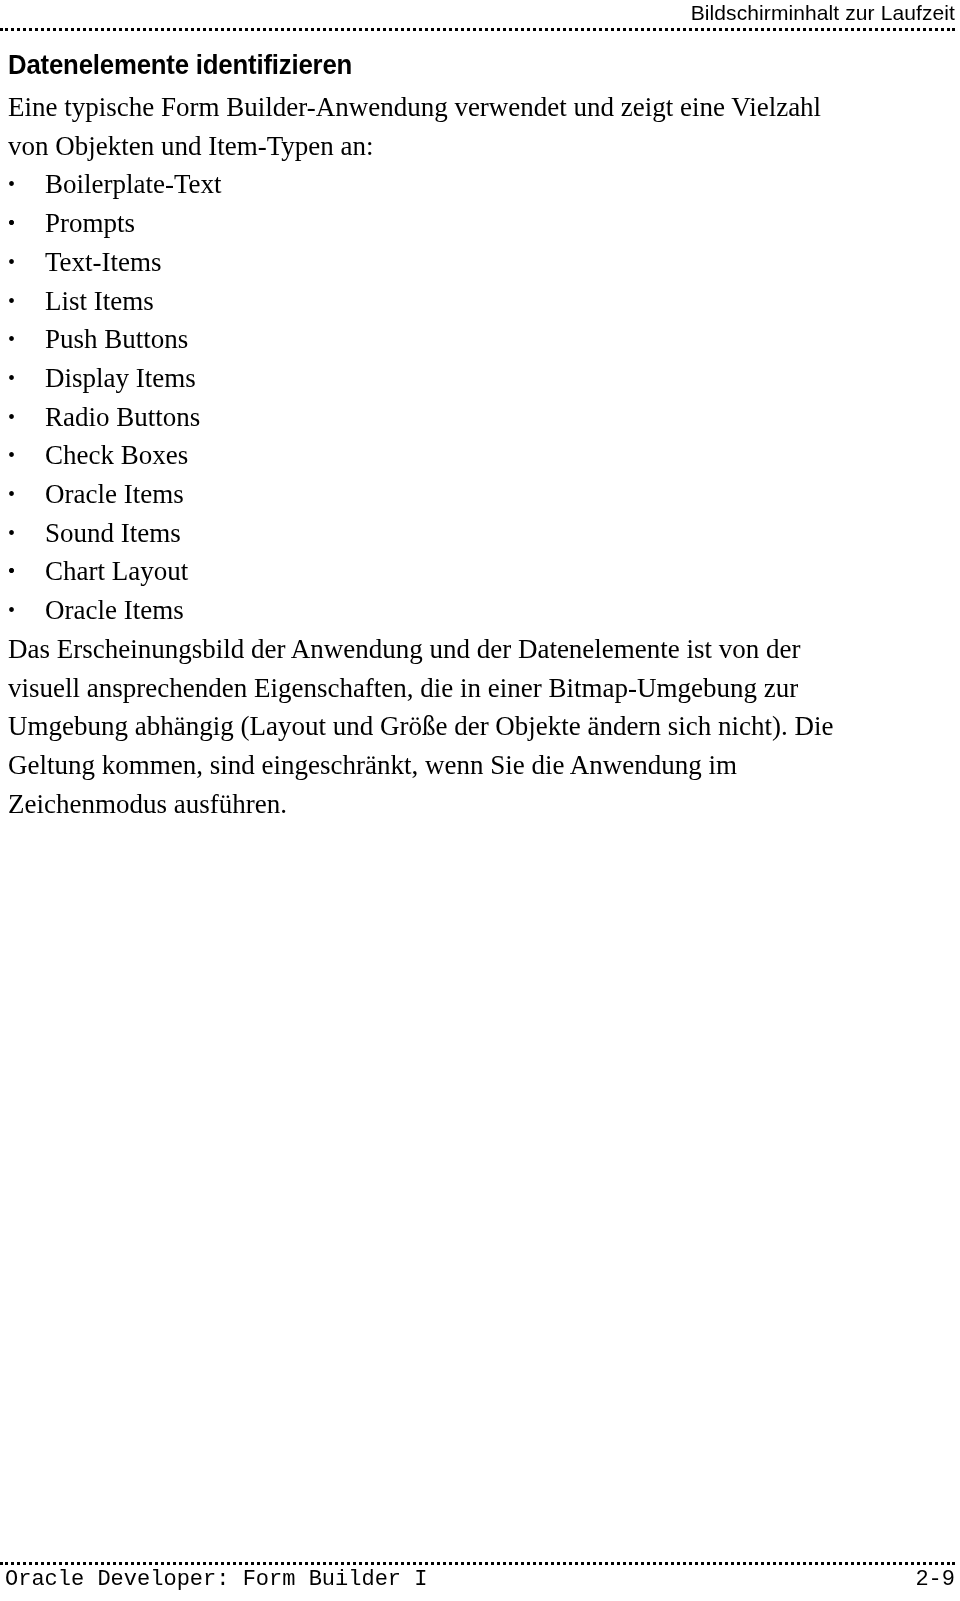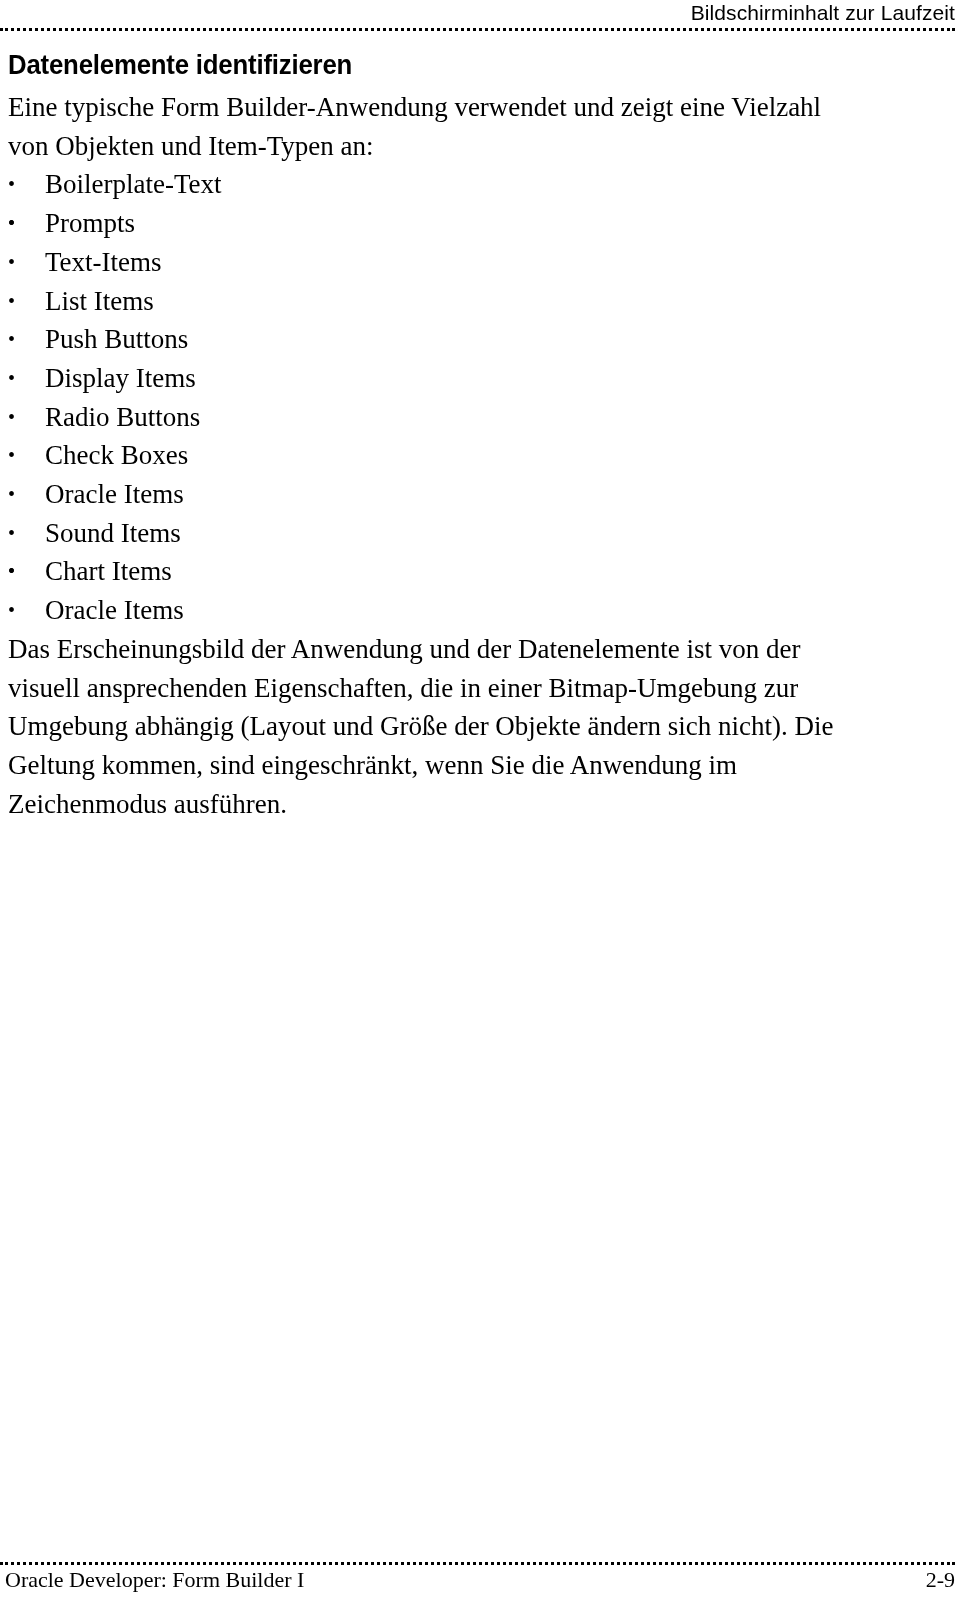--- a/index.html
+++ b/index.html
@@ -105,21 +105,21 @@
     color: #000000;
   }
 
   
   .footer {
     position: absolute;
     left: 5px;
     top: 1566px;
     width: 950px;
     height: 30px;
-    font-family: Liberation Serif, serif;
+    font-family: Liberation Mono, monospace;
     font-size: 22px;
     line-height: 28px;
     color: #000000;
     display: flex;
     justify-content: space-between;
     align-items: flex-start;
     white-space: nowrap;
   }
 </style>
 </head>
@@ -182,21 +182,21 @@
       </li>
       <li class="bullet-item">
         <span class="bullet-marker">•</span>
         <span>Sound Items</span>
       </li>
       <li class="bullet-item">
         <span class="bullet-marker">•</span>
       </li>
       <li class="bullet-item">
         <span class="bullet-marker">•</span>
-        <span>Chart Items</span>
+        <span>Chart Layout</span>
       </li>
       <li class="bullet-item">
         <span class="bullet-marker">•</span>
         <span>Oracle Items</span>
       </li>
     </ul>
 
     <p class="para">
       <span class="para-line">Das Erscheinungsbild der Anwendung und der Datenelemente ist von der</span>
       <span class="para-line">visuell ansprechenden Eigenschaften, die in einer Bitmap-Umgebung zur</span>

